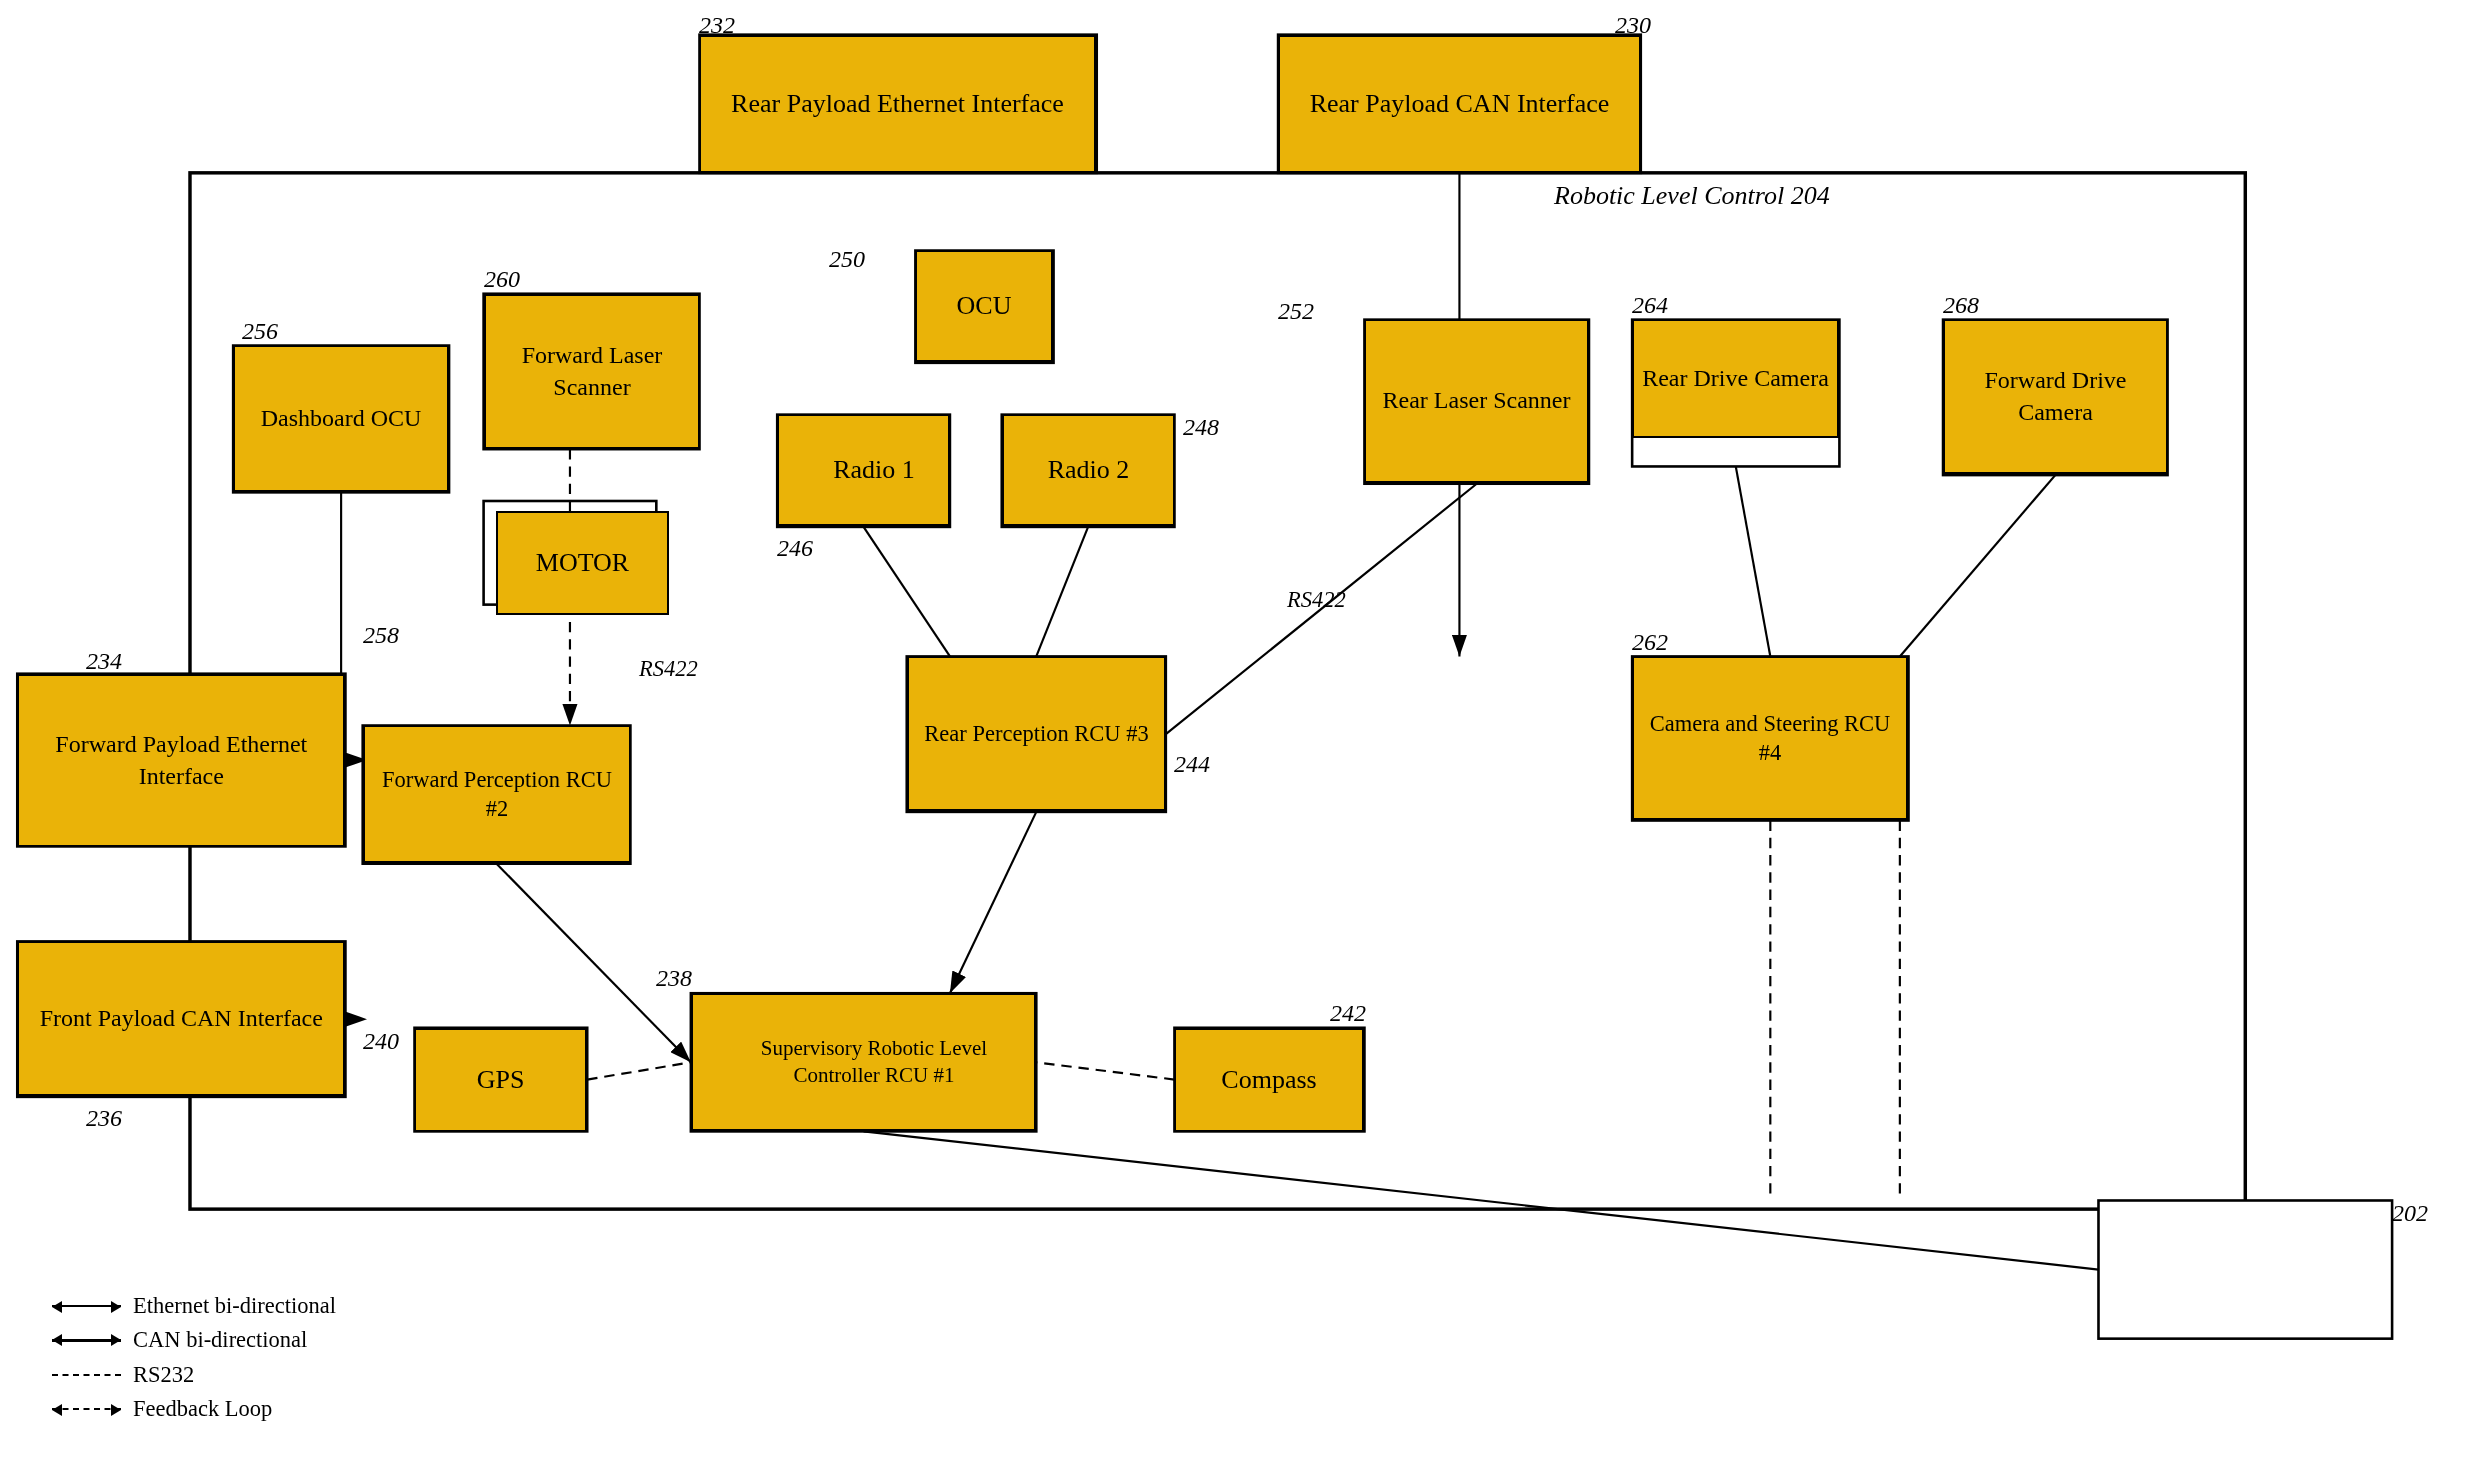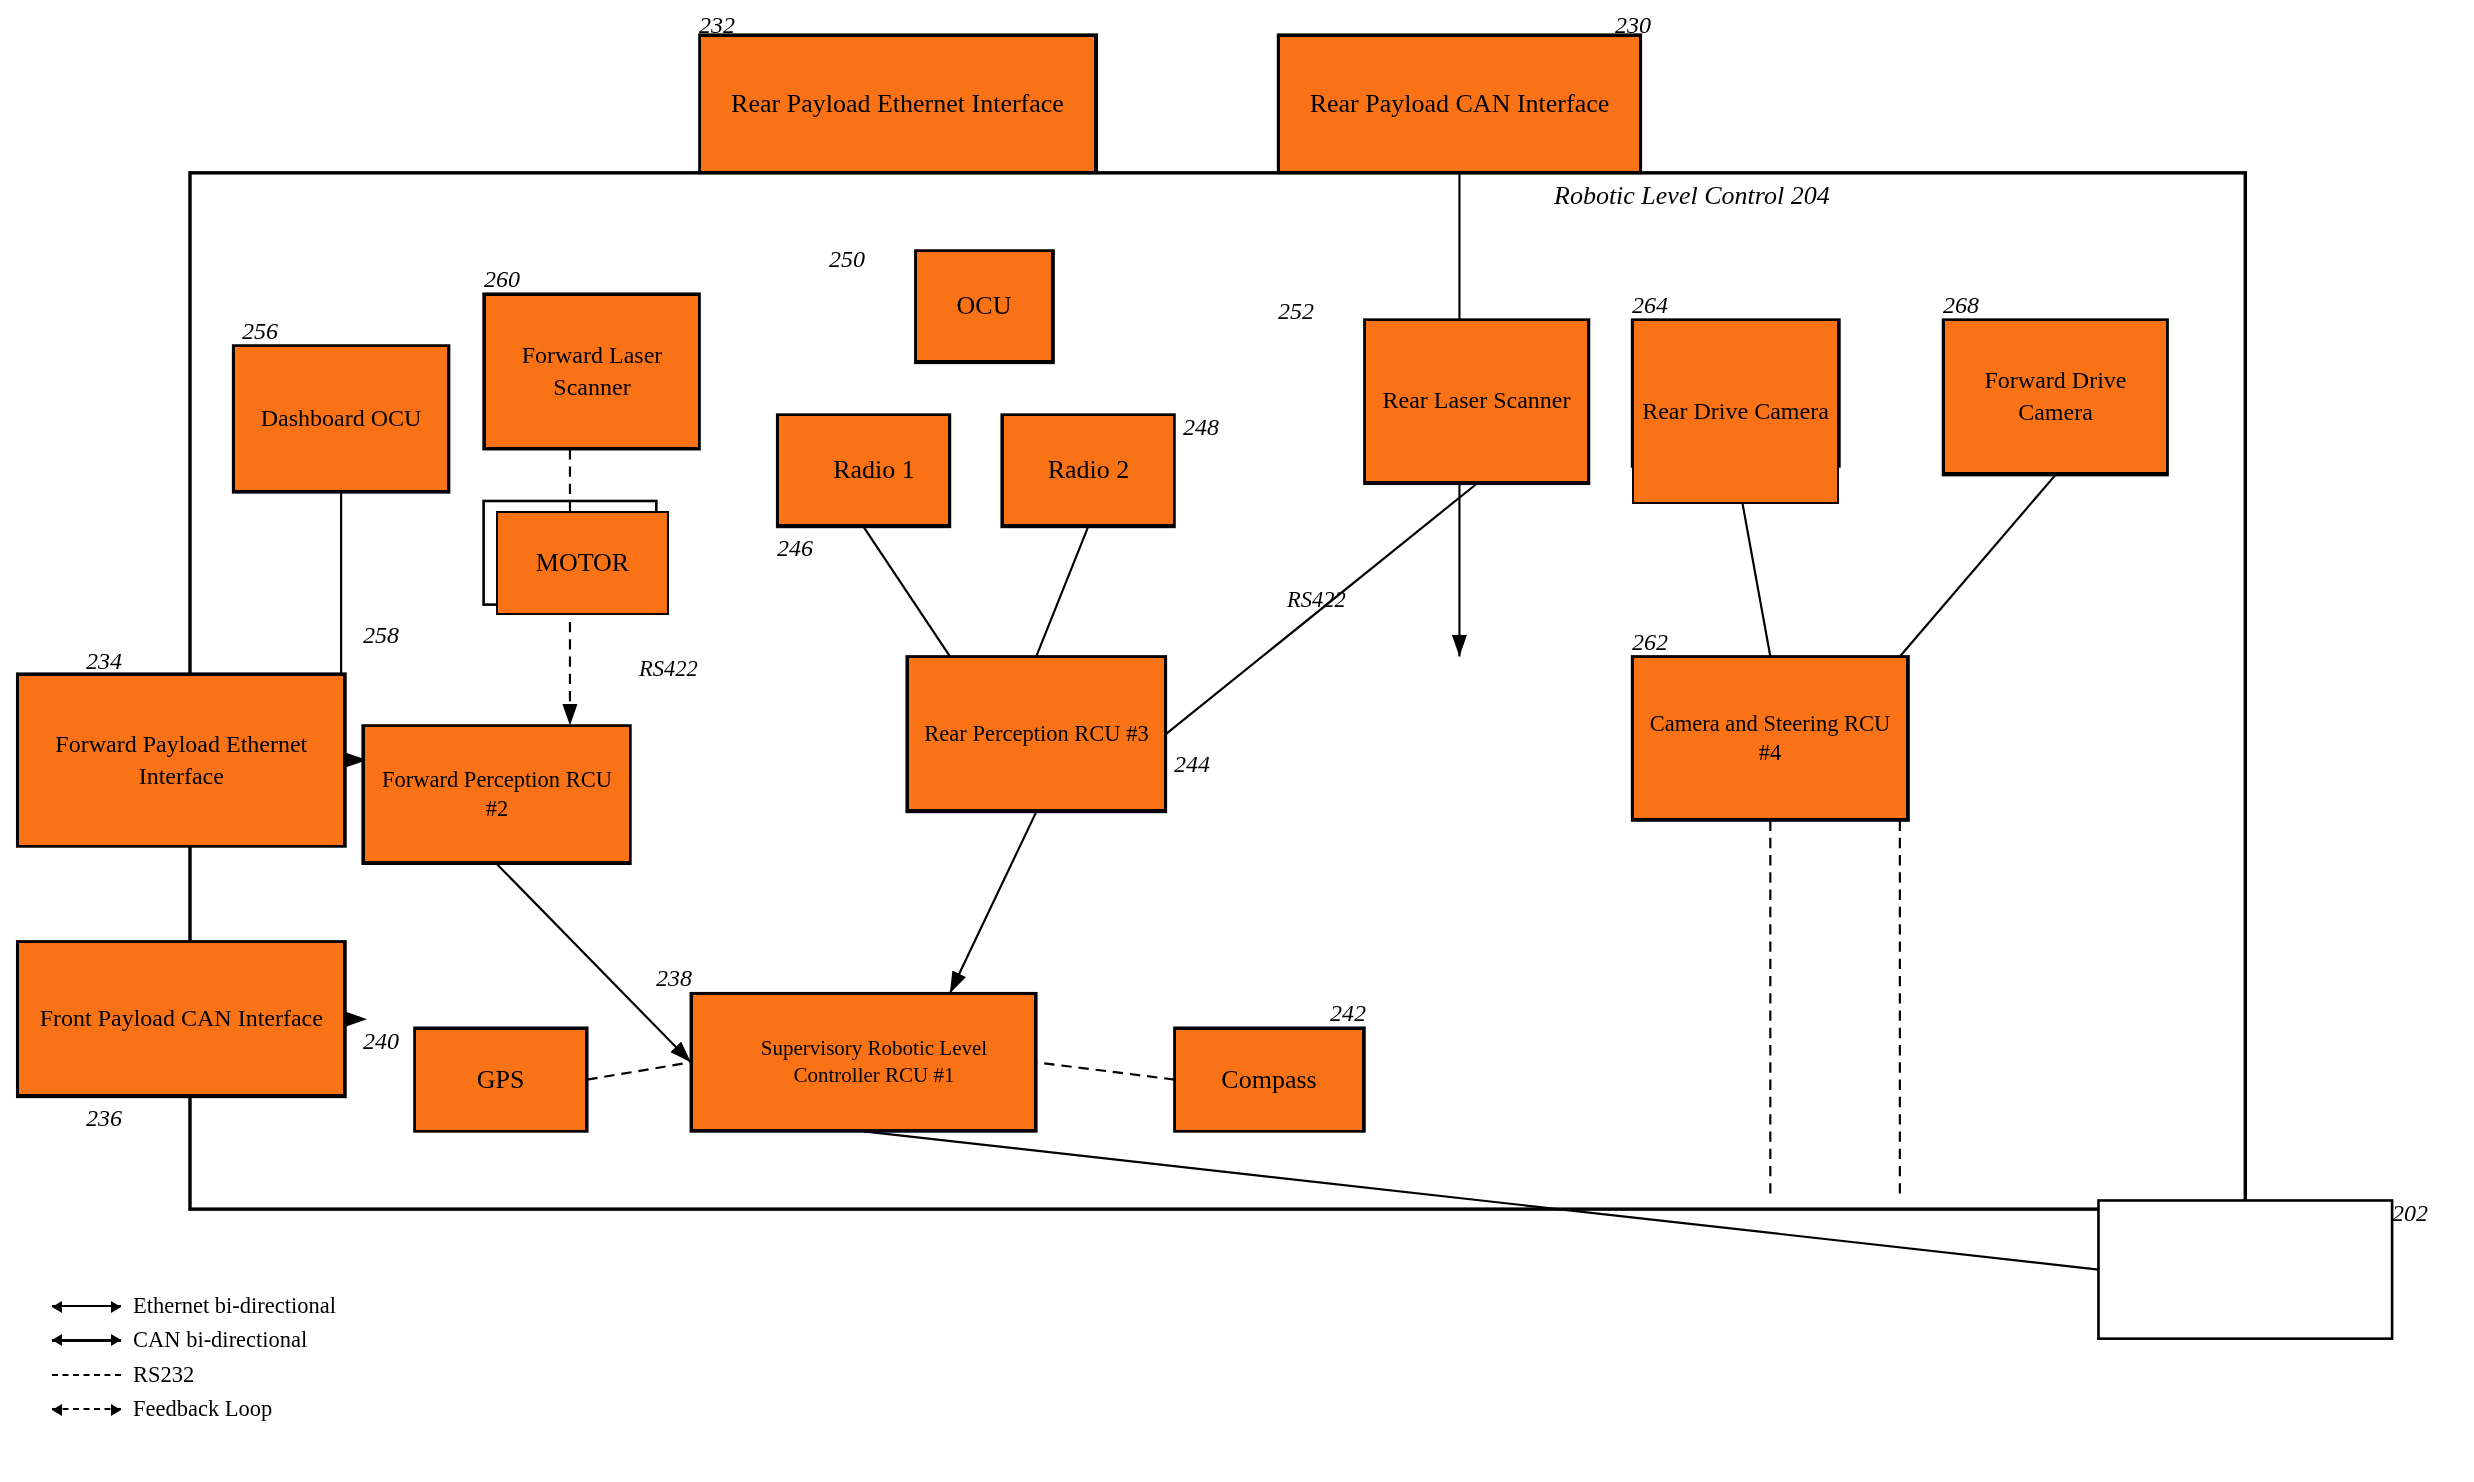--- a/index.html
+++ b/index.html
@@ -16,21 +16,21 @@
       position: absolute;
       top: 0; left: 0;
       width: 2475px;
       height: 1483px;
     }
 
     
     .box {
       position: absolute;
       border: 2.6px solid #000;
-      background: #f97316;
+      background: #eab308;
       display: flex;
       align-items: center;
       justify-content: center;
       text-align: center;
       font-size: 24px;
       line-height: 1.3;
       padding: 7px;
     }
 
     
@@ -270,21 +270,21 @@
   <div class="box" style="left:1002px; top:414px; width:173px; height:112px; font-size:26px;">
     <span>Radio 2</span>
   </div>
   <span class="ref-num" style="left:1183px; top:414px;">248</span>
 
   <div class="box" style="left:1364px; top:319px; width:225px; height:164px; font-size:24px;">
     <span>Rear Laser Scanner</span>
   </div>
   <span class="ref-num" style="left:1278px; top:298px;">252</span>
 
-  <div class="box" style="left:1632px; top:319px; width:207px; height:185px; font-size:24px;">
+  <div class="box" style="left:1632px; top:319px; width:207px; height:119px; font-size:24px;">
     <span>Rear Drive Camera</span>
   </div>
   <span class="ref-num" style="left:1632px; top:292px;">264</span>
 
   <div class="box" style="left:1943px; top:319px; width:225px; height:155px; font-size:24px;">
     <span>Forward Drive Camera</span>
   </div>
   <span class="ref-num" style="left:1943px; top:292px;">268</span>
 
   <div class="box" style="left:363px; top:725px; width:268px; height:138px; font-size:22.5px;">

